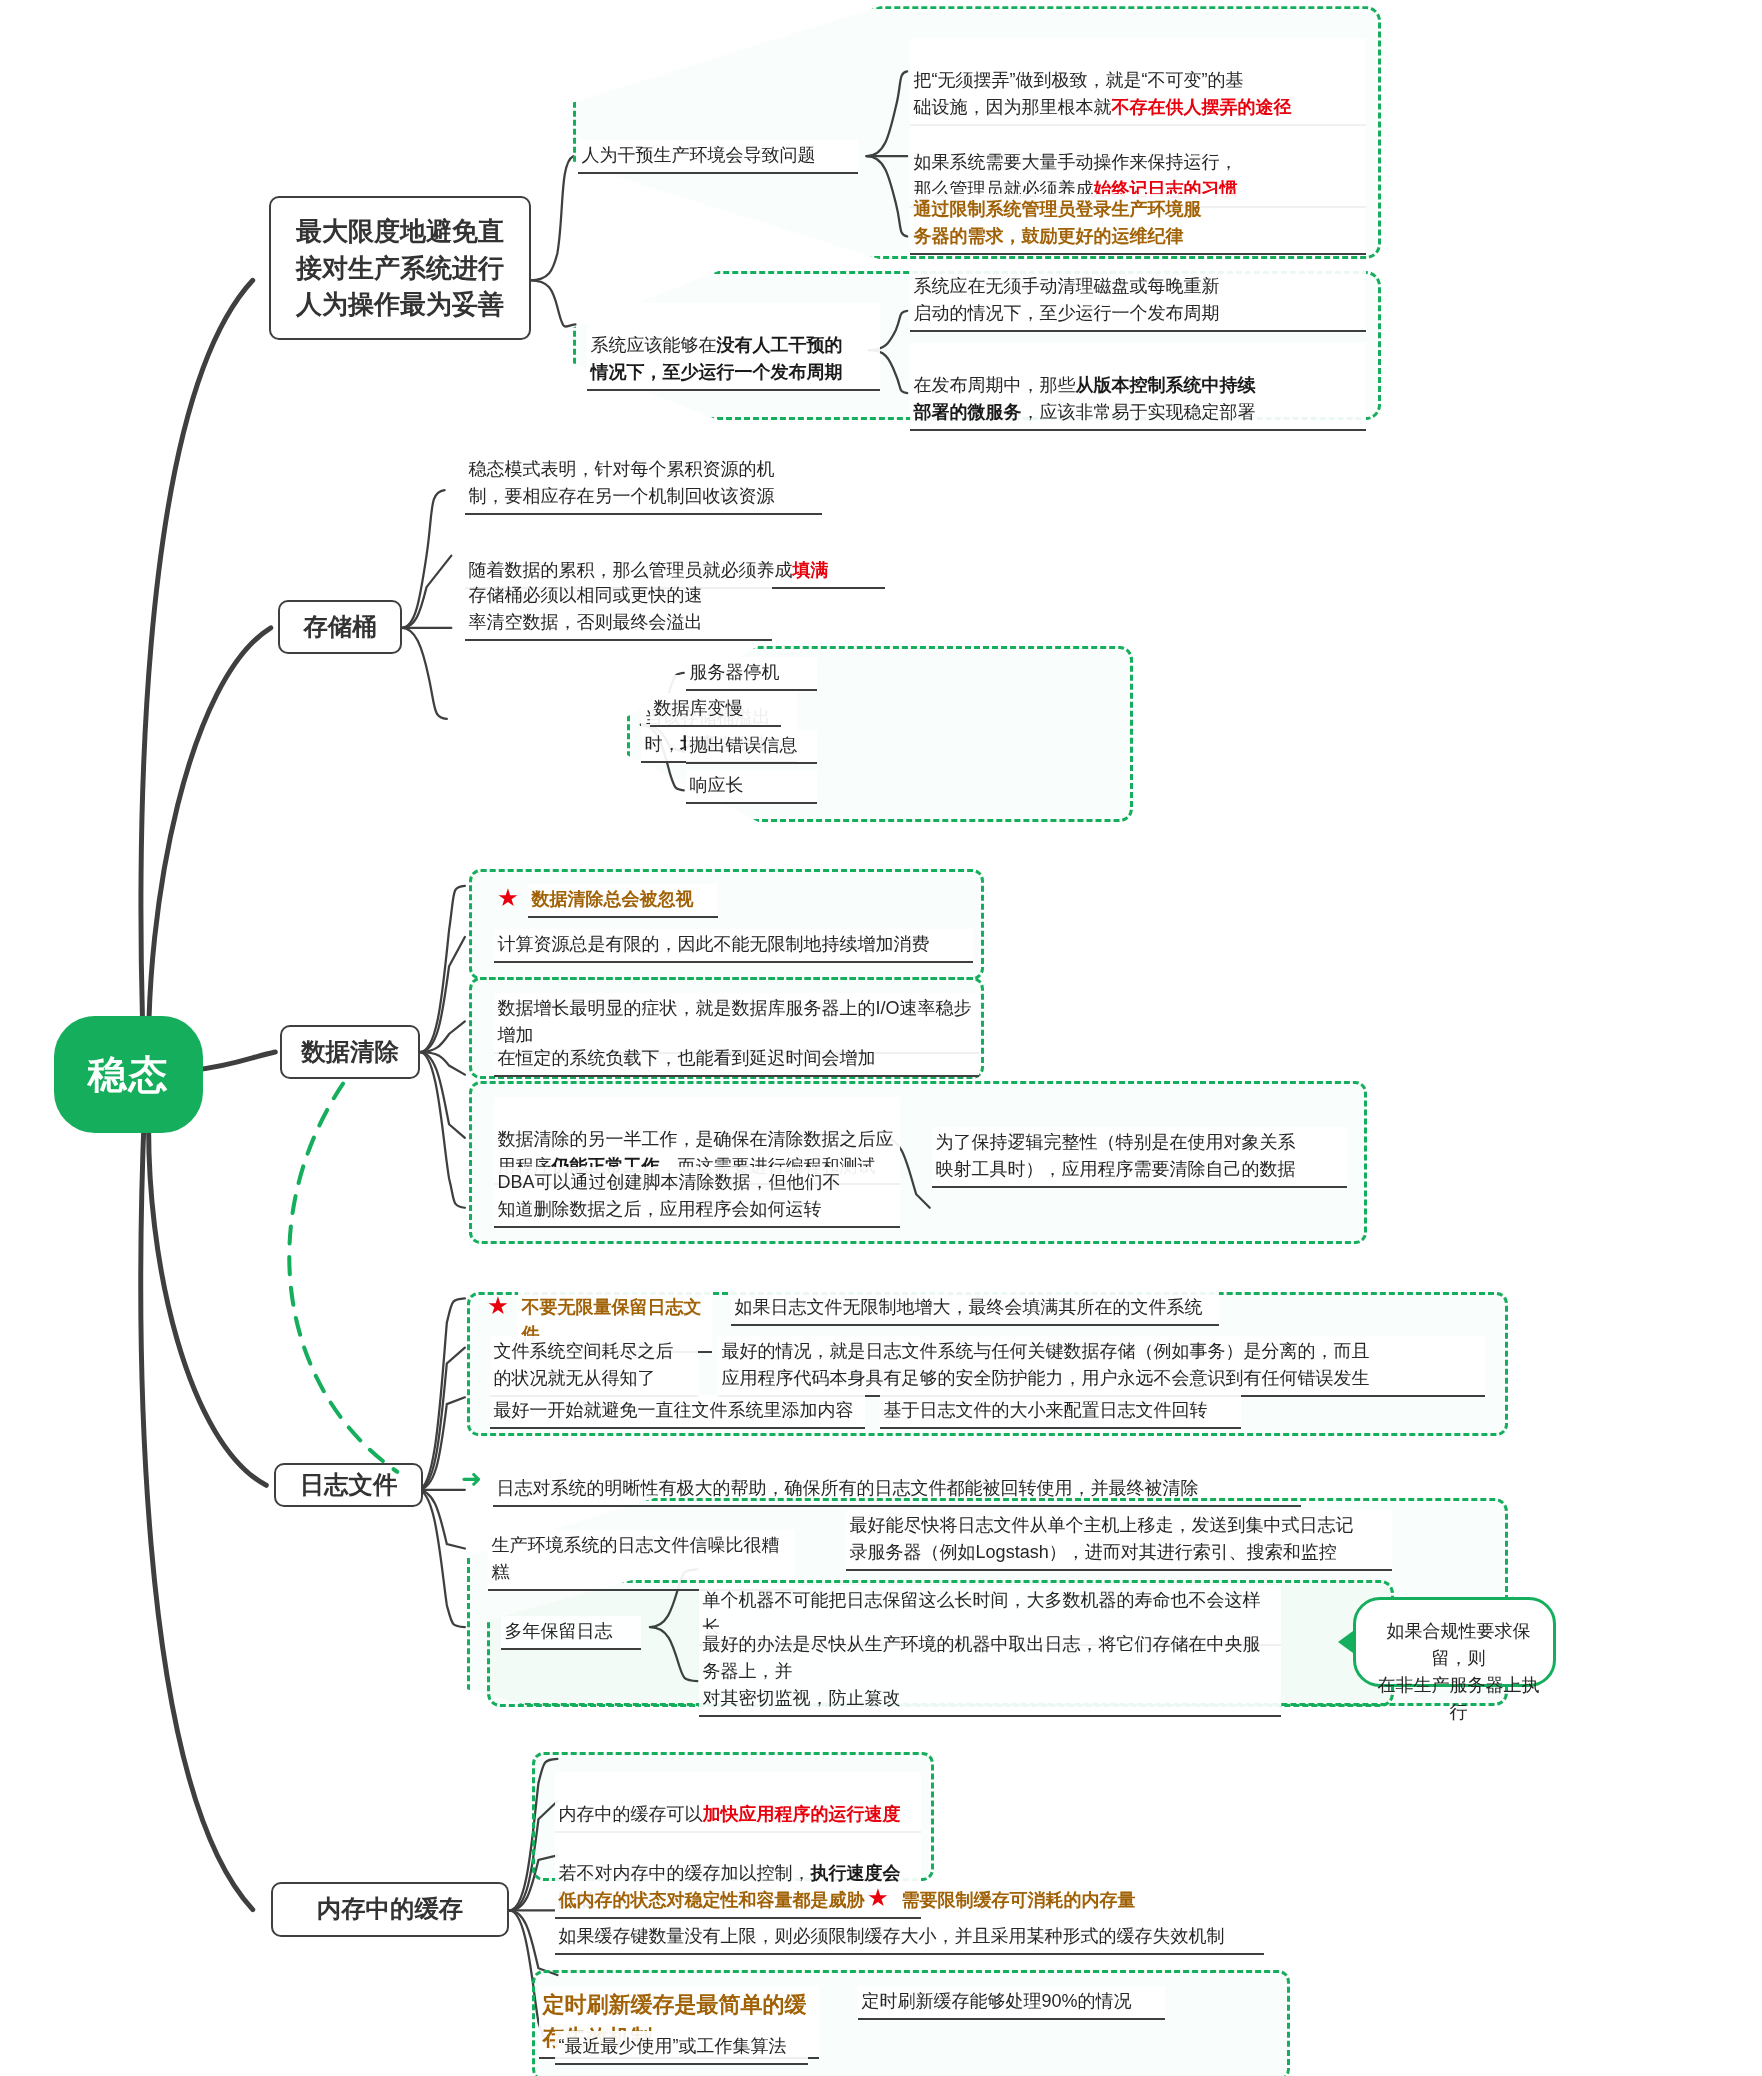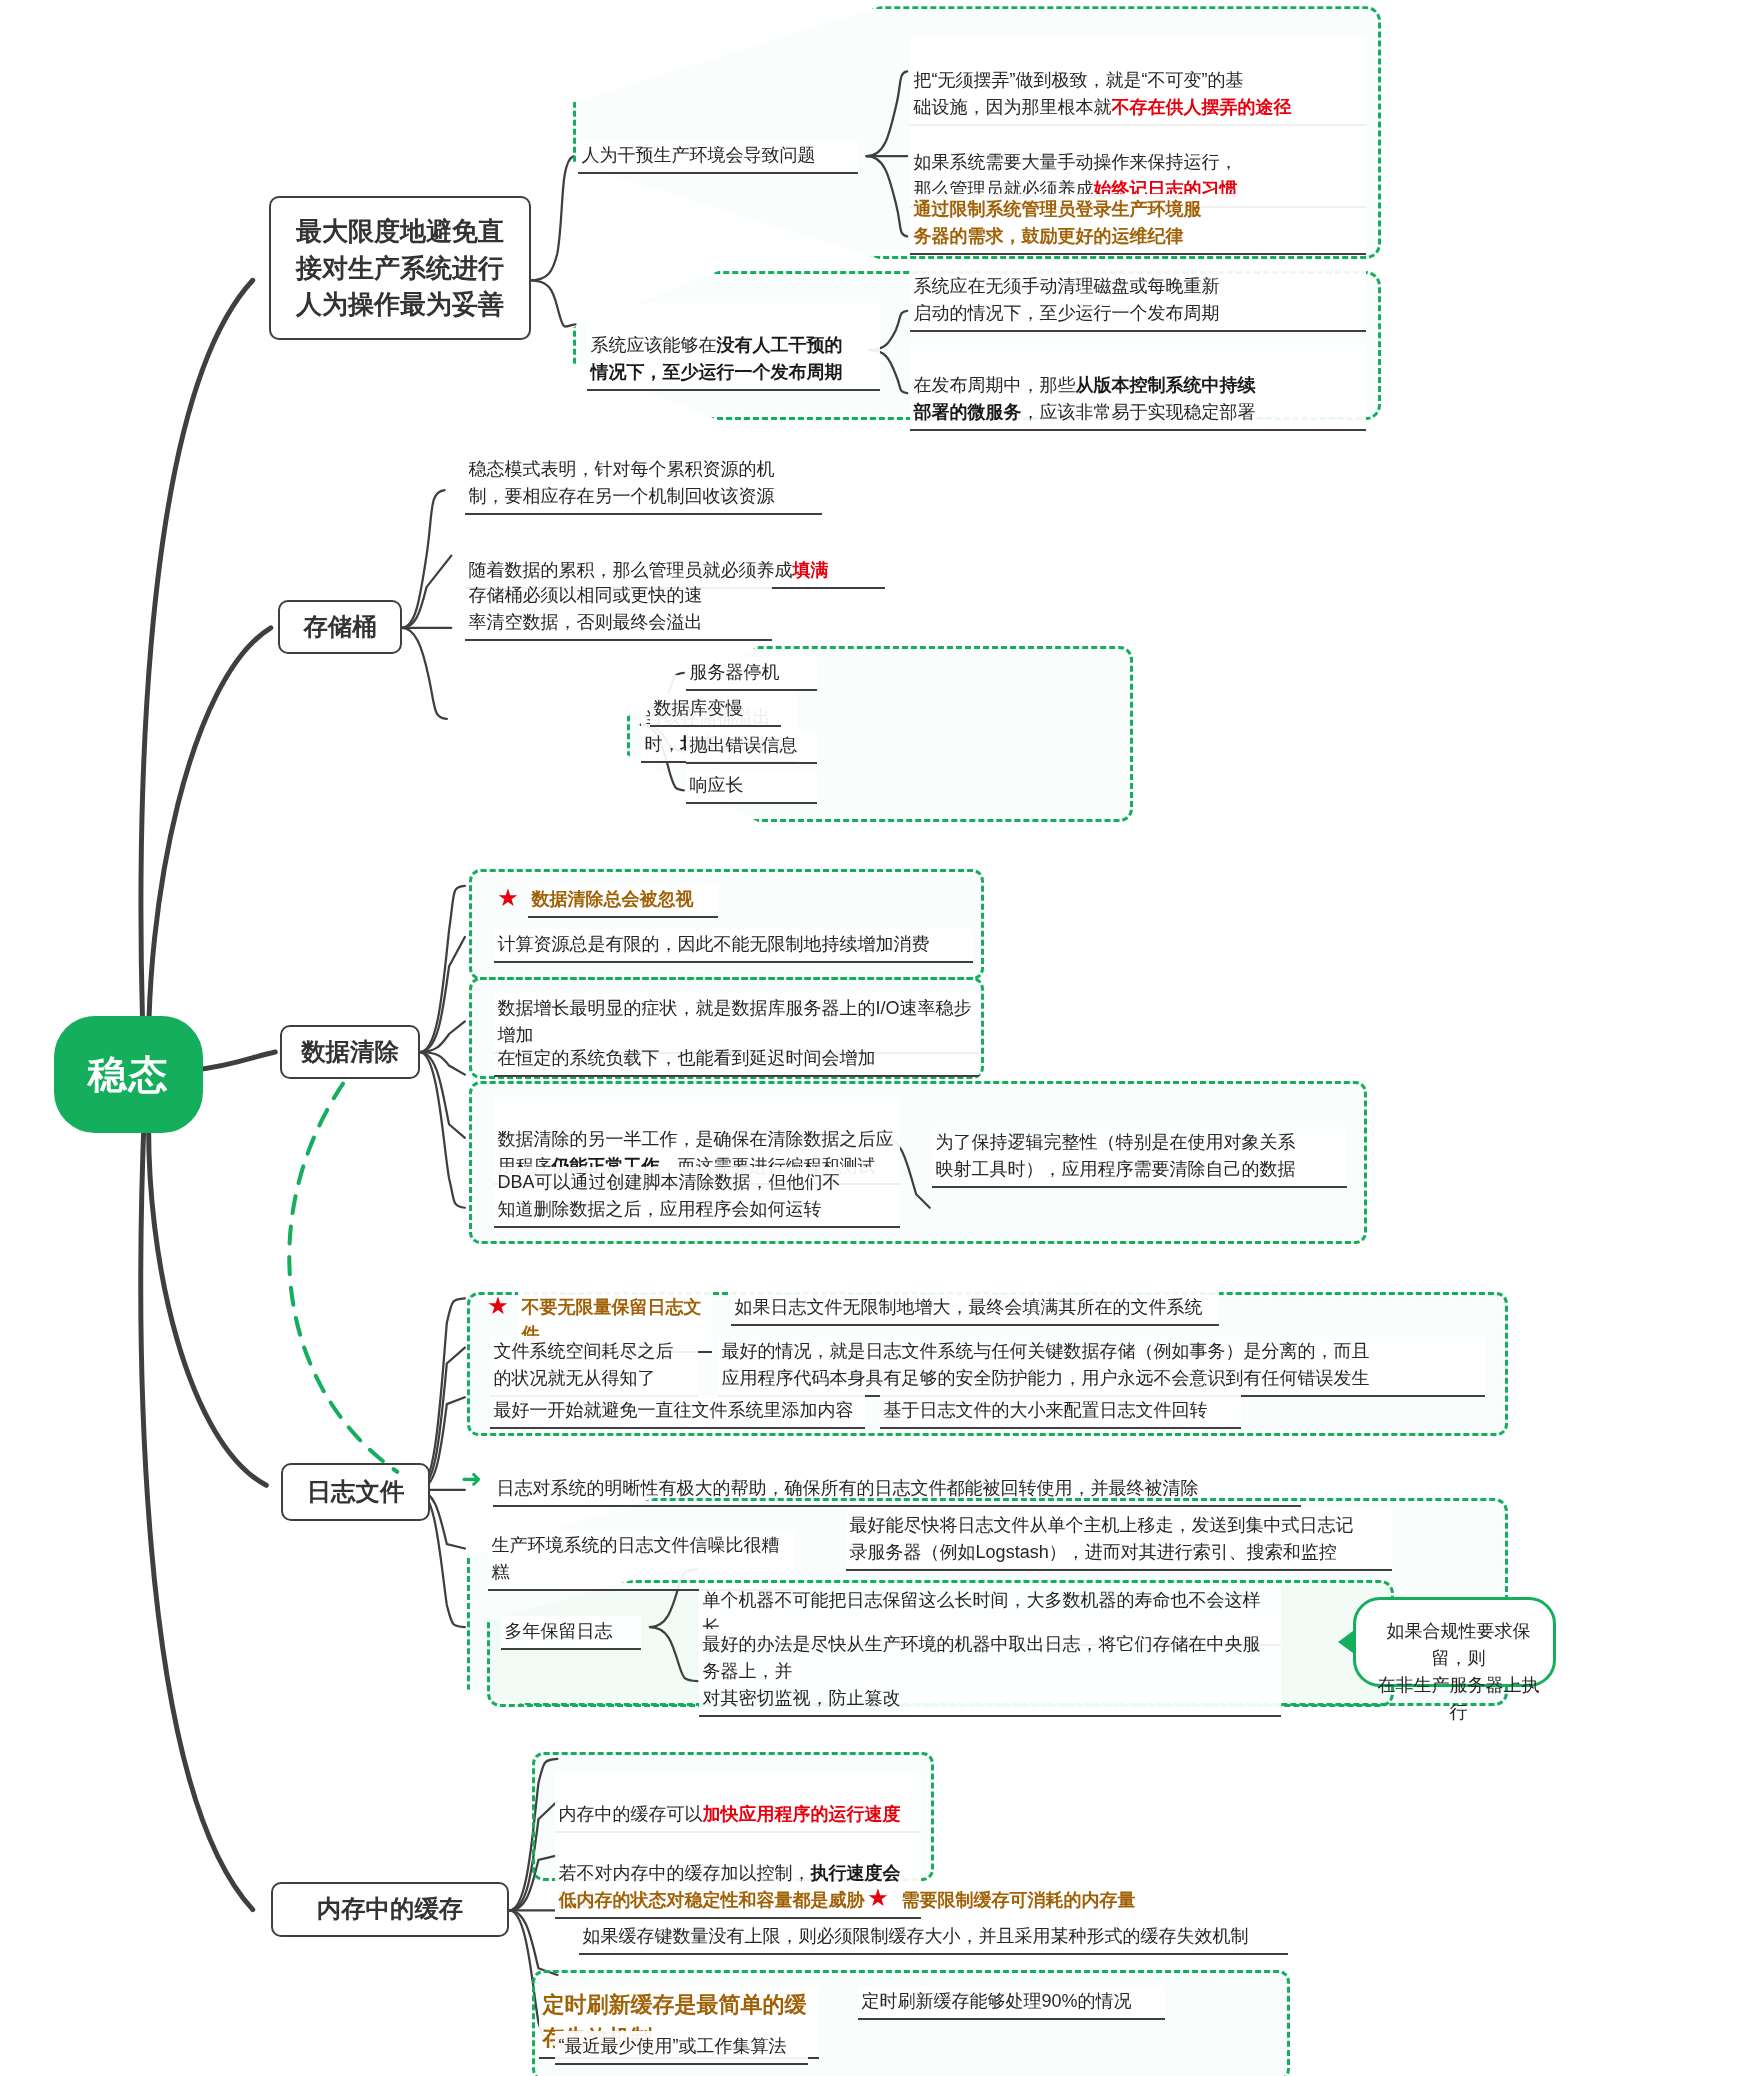--- a/index.html
+++ b/index.html
@@ -244,21 +244,21 @@
   <div class="frame" style="left:469px; top:1081px; width:898px; height:163px;"></div>
   <div class="leaf ul" style="left:494px; top:1097px; width:406px; font-size:18px;">
     <span>数据清除的另一半工作，是确保在清除数据之后应
 用程序</span><b>仍能正常工作</b><span>，而这需要进行编程和测试</span>
   </div>
   <div class="leaf ul" style="left:494px; top:1167px; width:406px; font-size:18px;">DBA可以通过创建脚本清除数据，但他们不
 知道删除数据之后，应用程序会如何运转</div>
   <div class="leaf ul" style="left:932px; top:1127px; width:415px; font-size:18px;">为了保持逻辑完整性（特别是在使用对象关系
 映射工具时），应用程序需要清除自己的数据</div>
 
-  <div class="node branch" style="left:281px; top:1463px; width:149px; height:58px; font-size:24.4px;text-align:center;">日志文件</div>
+  <div class="node branch" style="left:274px; top:1463px; width:149px; height:44px; font-size:24.4px;text-align:center;">日志文件</div>
 
   <div class="frame" style="left:467px; top:1292px; width:1041px; height:144px;"></div>
   <div class="star" style="left:487px; top:1294px;">★</div>
   <div class="leaf ul allred" style="left:518px; top:1292px; width:194px; font-size:18px;">不要无限量保留日志文件</div>
   <div class="leaf ul" style="left:731px; top:1292px; width:488px; font-size:18px;">如果日志文件无限制地增大，最终会填满其所在的文件系统</div>
 
   <div class="leaf ul" style="left:490px; top:1336px; width:208px; font-size:18px;">文件系统空间耗尽之后
 的状况就无从得知了</div>
   <div class="leaf ul" style="left:718px; top:1336px; width:767px; font-size:18px;">最好的情况，就是日志文件系统与任何关键数据存储（例如事务）是分离的，而且
 应用程序代码本身具有足够的安全防护能力，用户永远不会意识到有任何错误发生</div>
@@ -299,21 +299,21 @@
     <span>内存中的缓存可以</span><span class="r">加快应用程序的运行速度</span>
   </div>
   <div class="leaf ul" style="left:555px; top:1831px; width:366px; font-size:18px;">
     <span>若不对内存中的缓存加以控制，</span><b>执行速度会降低</b>
   </div>
 
   <div class="leaf ul allred" style="left:555px; top:1885px; width:316px; font-size:18px; border-bottom:none;">低内存的状态对稳定性和容量都是威胁</div>
   <div class="star" style="left:867px; top:1886px;">★</div>
   <div class="leaf ul allred" style="left:898px; top:1885px; width:316px; font-size:18px; border-bottom:none;">需要限制缓存可消耗的内存量</div>
 
-  <div class="leaf ul" style="left:555px; top:1921px; width:709px; font-size:18px;margin-left:24px;">如果缓存键数量没有上限，则必须限制缓存大小，并且采用某种形式的缓存失效机制</div>
+  <div class="leaf ul" style="left:555px; top:1921px; width:709px; font-size:18px;">如果缓存键数量没有上限，则必须限制缓存大小，并且采用某种形式的缓存失效机制</div>
 
   <div class="frame" style="left:532px; top:1970px; width:758px; height:111px;"></div>
   <div class="leaf ul allred" style="left:539px; top:1986px; width:280px; font-size:22px;">定时刷新缓存是最简单的缓存失效机制</div>
   <div class="leaf ul" style="left:858px; top:1986px; width:307px; font-size:18px;">定时刷新缓存能够处理90%的情况</div>
   <div class="leaf ul" style="left:555px; top:2031px; width:253px; font-size:18px;">“最近最少使用”或工作集算法</div>
 
   <svg class="wm" style="left:0;top:0;width:1762px;height:2077px;opacity:1;" viewBox="0 0 3904 4600" width="1762" height="2077">
     <path d="M760,2400 C560,2700 620,3080 880,3260" fill="none" stroke="#15AE5C" stroke-width="9" stroke-dasharray="38 30" stroke-linecap="round"></path>
   </svg>
 

